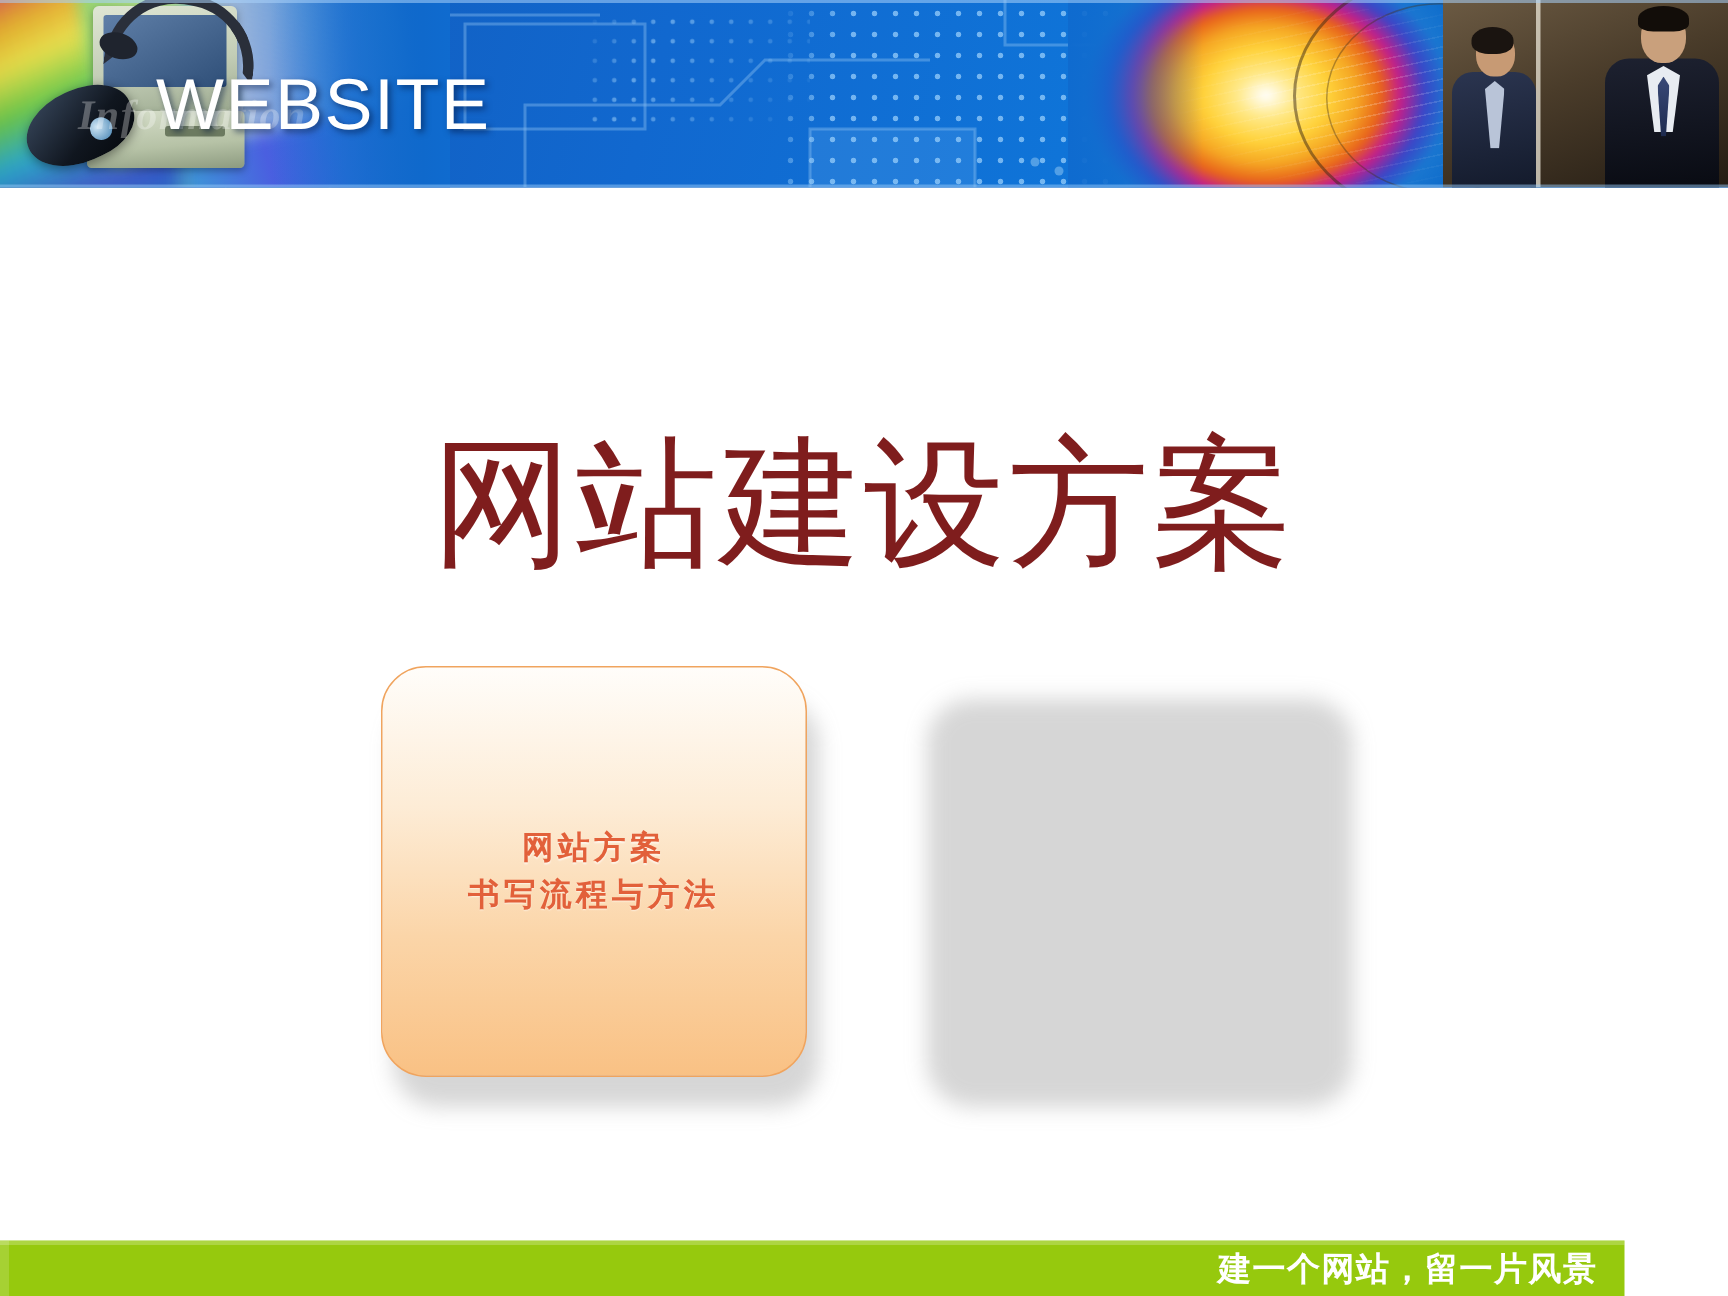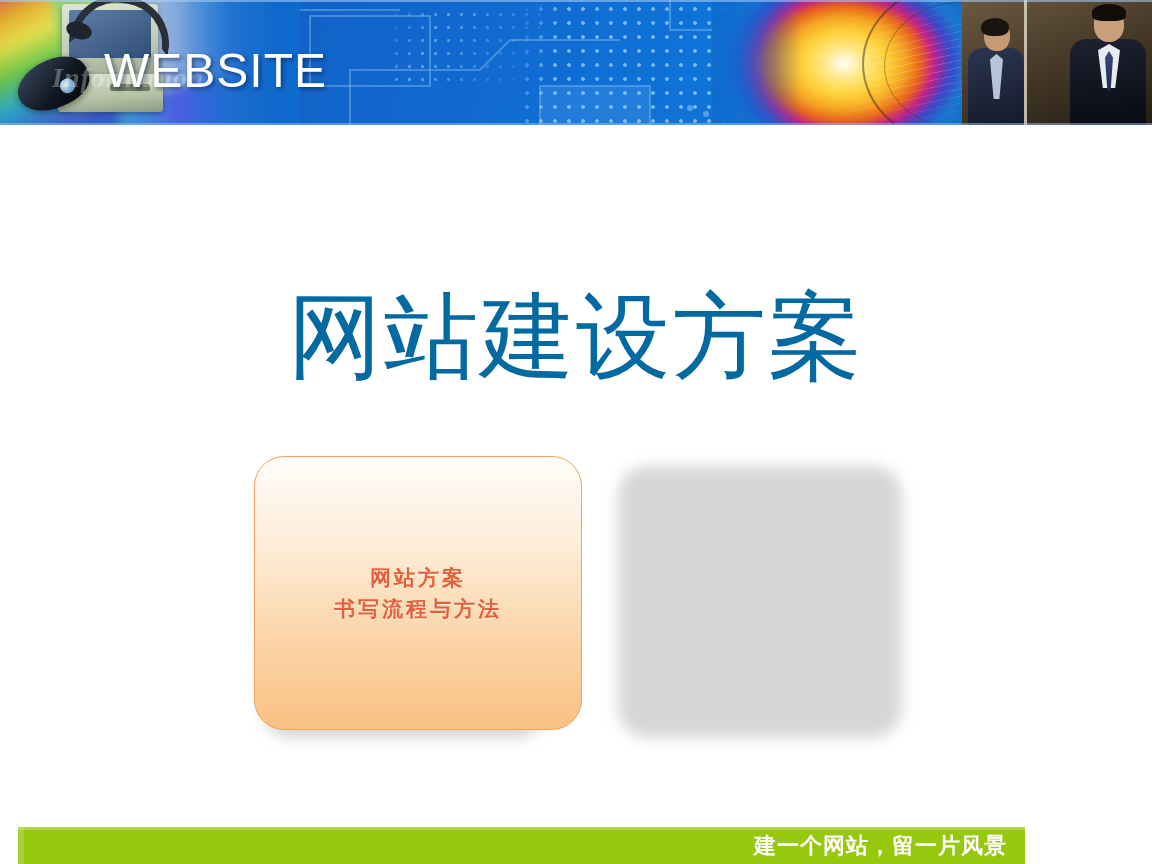--- a/index.html
+++ b/index.html
@@ -348,21 +348,21 @@
 
   
   .slide-title {
     position: absolute;
     left: 0; top: 288px;
     width: 1152px;
     text-align: center;
     font-family: "Liberation Serif", serif;
     font-size: 94px;
     line-height: 1.05;
-    color: #0369a1;
+    color: #7f1d1d;
     letter-spacing: 2px;
     white-space: nowrap;
   }
 
   
   .box {
     position: absolute;
     border-radius: 30px;
     display: flex;
     align-items: center;
@@ -370,22 +370,22 @@
     box-sizing: border-box;
   }
   .box-shadow {
     position: absolute;
     border-radius: 30px;
     background: rgba(120,120,120,.30);
     filter: blur(7px);
     z-index: 1;
   }
   .box-orange {
-    left: 254px; top: 456px;
-    width: 328px; height: 274px;
+    left: 254px; top: 444px;
+    width: 284px; height: 274px;
     background: linear-gradient(180deg, #fffdfa 0%, #fdecd6 34%, #fbd5a8 66%, #f9c184 100%);
     border: 1.5px solid #f0a45e;
     z-index: 2;
   }
   .box-orange-shadow {
     left: 262px; top: 466px;
     width: 284px; height: 272px;
   }
   .box-green {
     left: 610px; top: 456px;
@@ -409,24 +409,23 @@
     color: #e2603a;
     letter-spacing: 3px;
     white-space: pre-line;
     text-shadow: 0 1px 1px rgba(255,255,255,.6);
   }
 
   
   .footer-bar {
     position: absolute;
     left: 0; top: 827px;
-    width: 1007px;
+    width: 1083px;
     height: 37px;
     background: #96c90d;
-    margin-left: 18px;
   }
   .footer-bar::before {
     content: "";
     position: absolute;
     left: 0; top: 0;
     width: 100%; height: 3px;
     background: rgba(255,255,255,.22);
   }
   .footer-bar::after {
     content: "";

